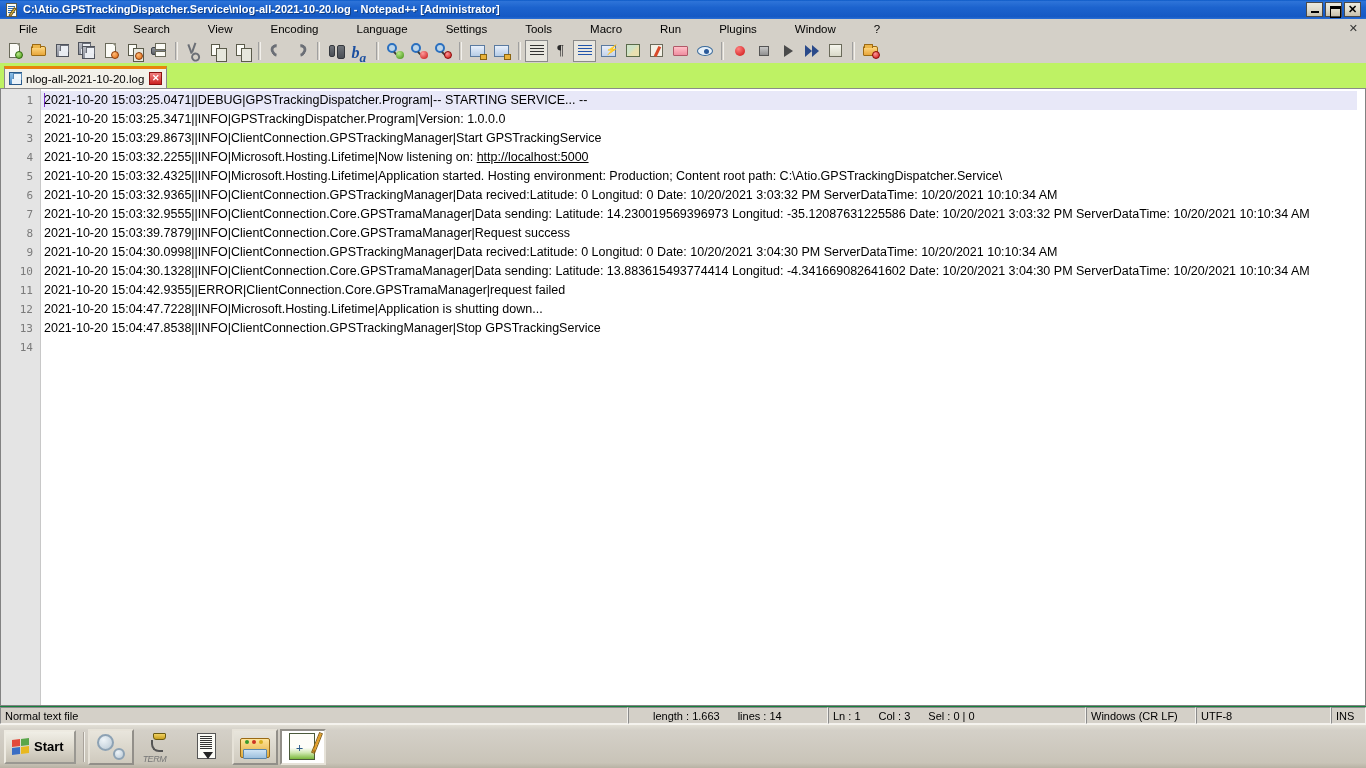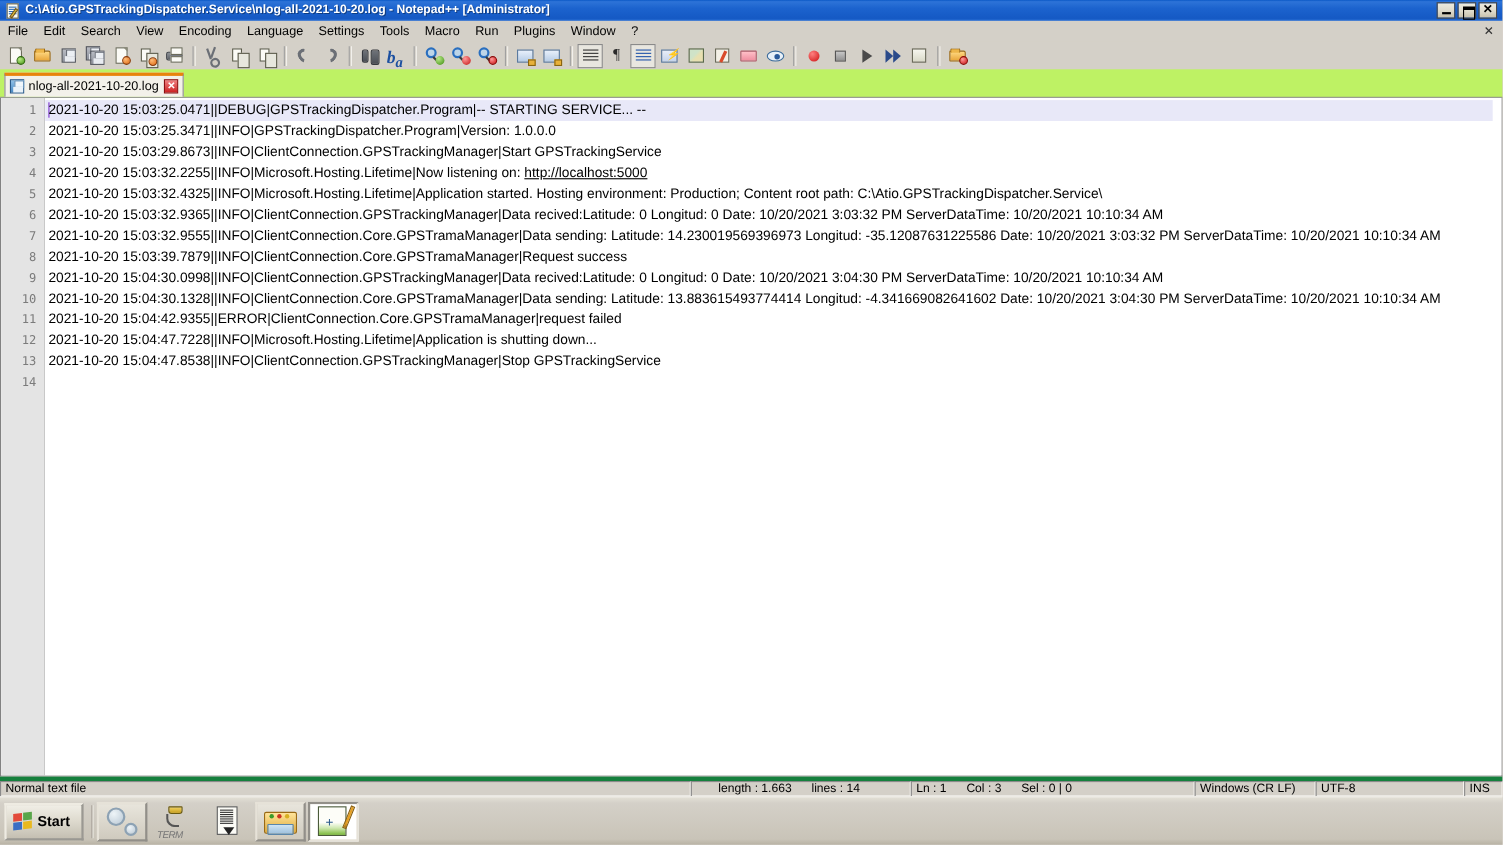--- a/index.html
+++ b/index.html
@@ -66,21 +66,21 @@
   }
   .tb-close { font-family: "Liberation Sans", sans-serif; font-weight: bold; font-size: 11px; }
 
   
   .menubar {
     position: absolute; left: 0; top: 19px; width: 1366px; height: 19px;
     background: #d4d0c8;
     display: flex; align-items: center;
     font-size: 11.5px; color: #000;
   }
-  .menu-item { padding: 2px 7px; cursor: default; white-space: nowrap; }
+  .menu-item { padding: 2px 19px; cursor: default; white-space: nowrap; }
   .menu-x {
     margin-left: auto; padding-right: 8px; font-size: 11px; color: #333;
   }
 
   
   .toolbar {
     position: absolute; left: 0; top: 38px; width: 1366px; height: 25px;
     background: #d4d0c8;
     display: flex; align-items: center; padding-left: 3px;
   }
@@ -347,21 +347,21 @@
   .vscroll {
     position: absolute; right: 0; top: 0; width: 0px; height: 100%;
   }
 
   
   .statusbar {
     position: absolute; left: 0; top: 706px; width: 1366px; height: 18px;
     background: #d4d0c8;
     display: flex; align-items: stretch;
     font-size: 11px; color: #000;
-    border-top: 4px solid #15803d;
+    border-top: 1px solid #15803d;
   }
   .sb-cell {
     border: 1px solid;
     border-color: #8a8a8a #f4f2ee #f4f2ee #8a8a8a;
     display: flex; align-items: center;
     padding: 0 4px;
     white-space: nowrap;
     overflow: hidden;
   }
   .sb-1 { width: 628px; }

